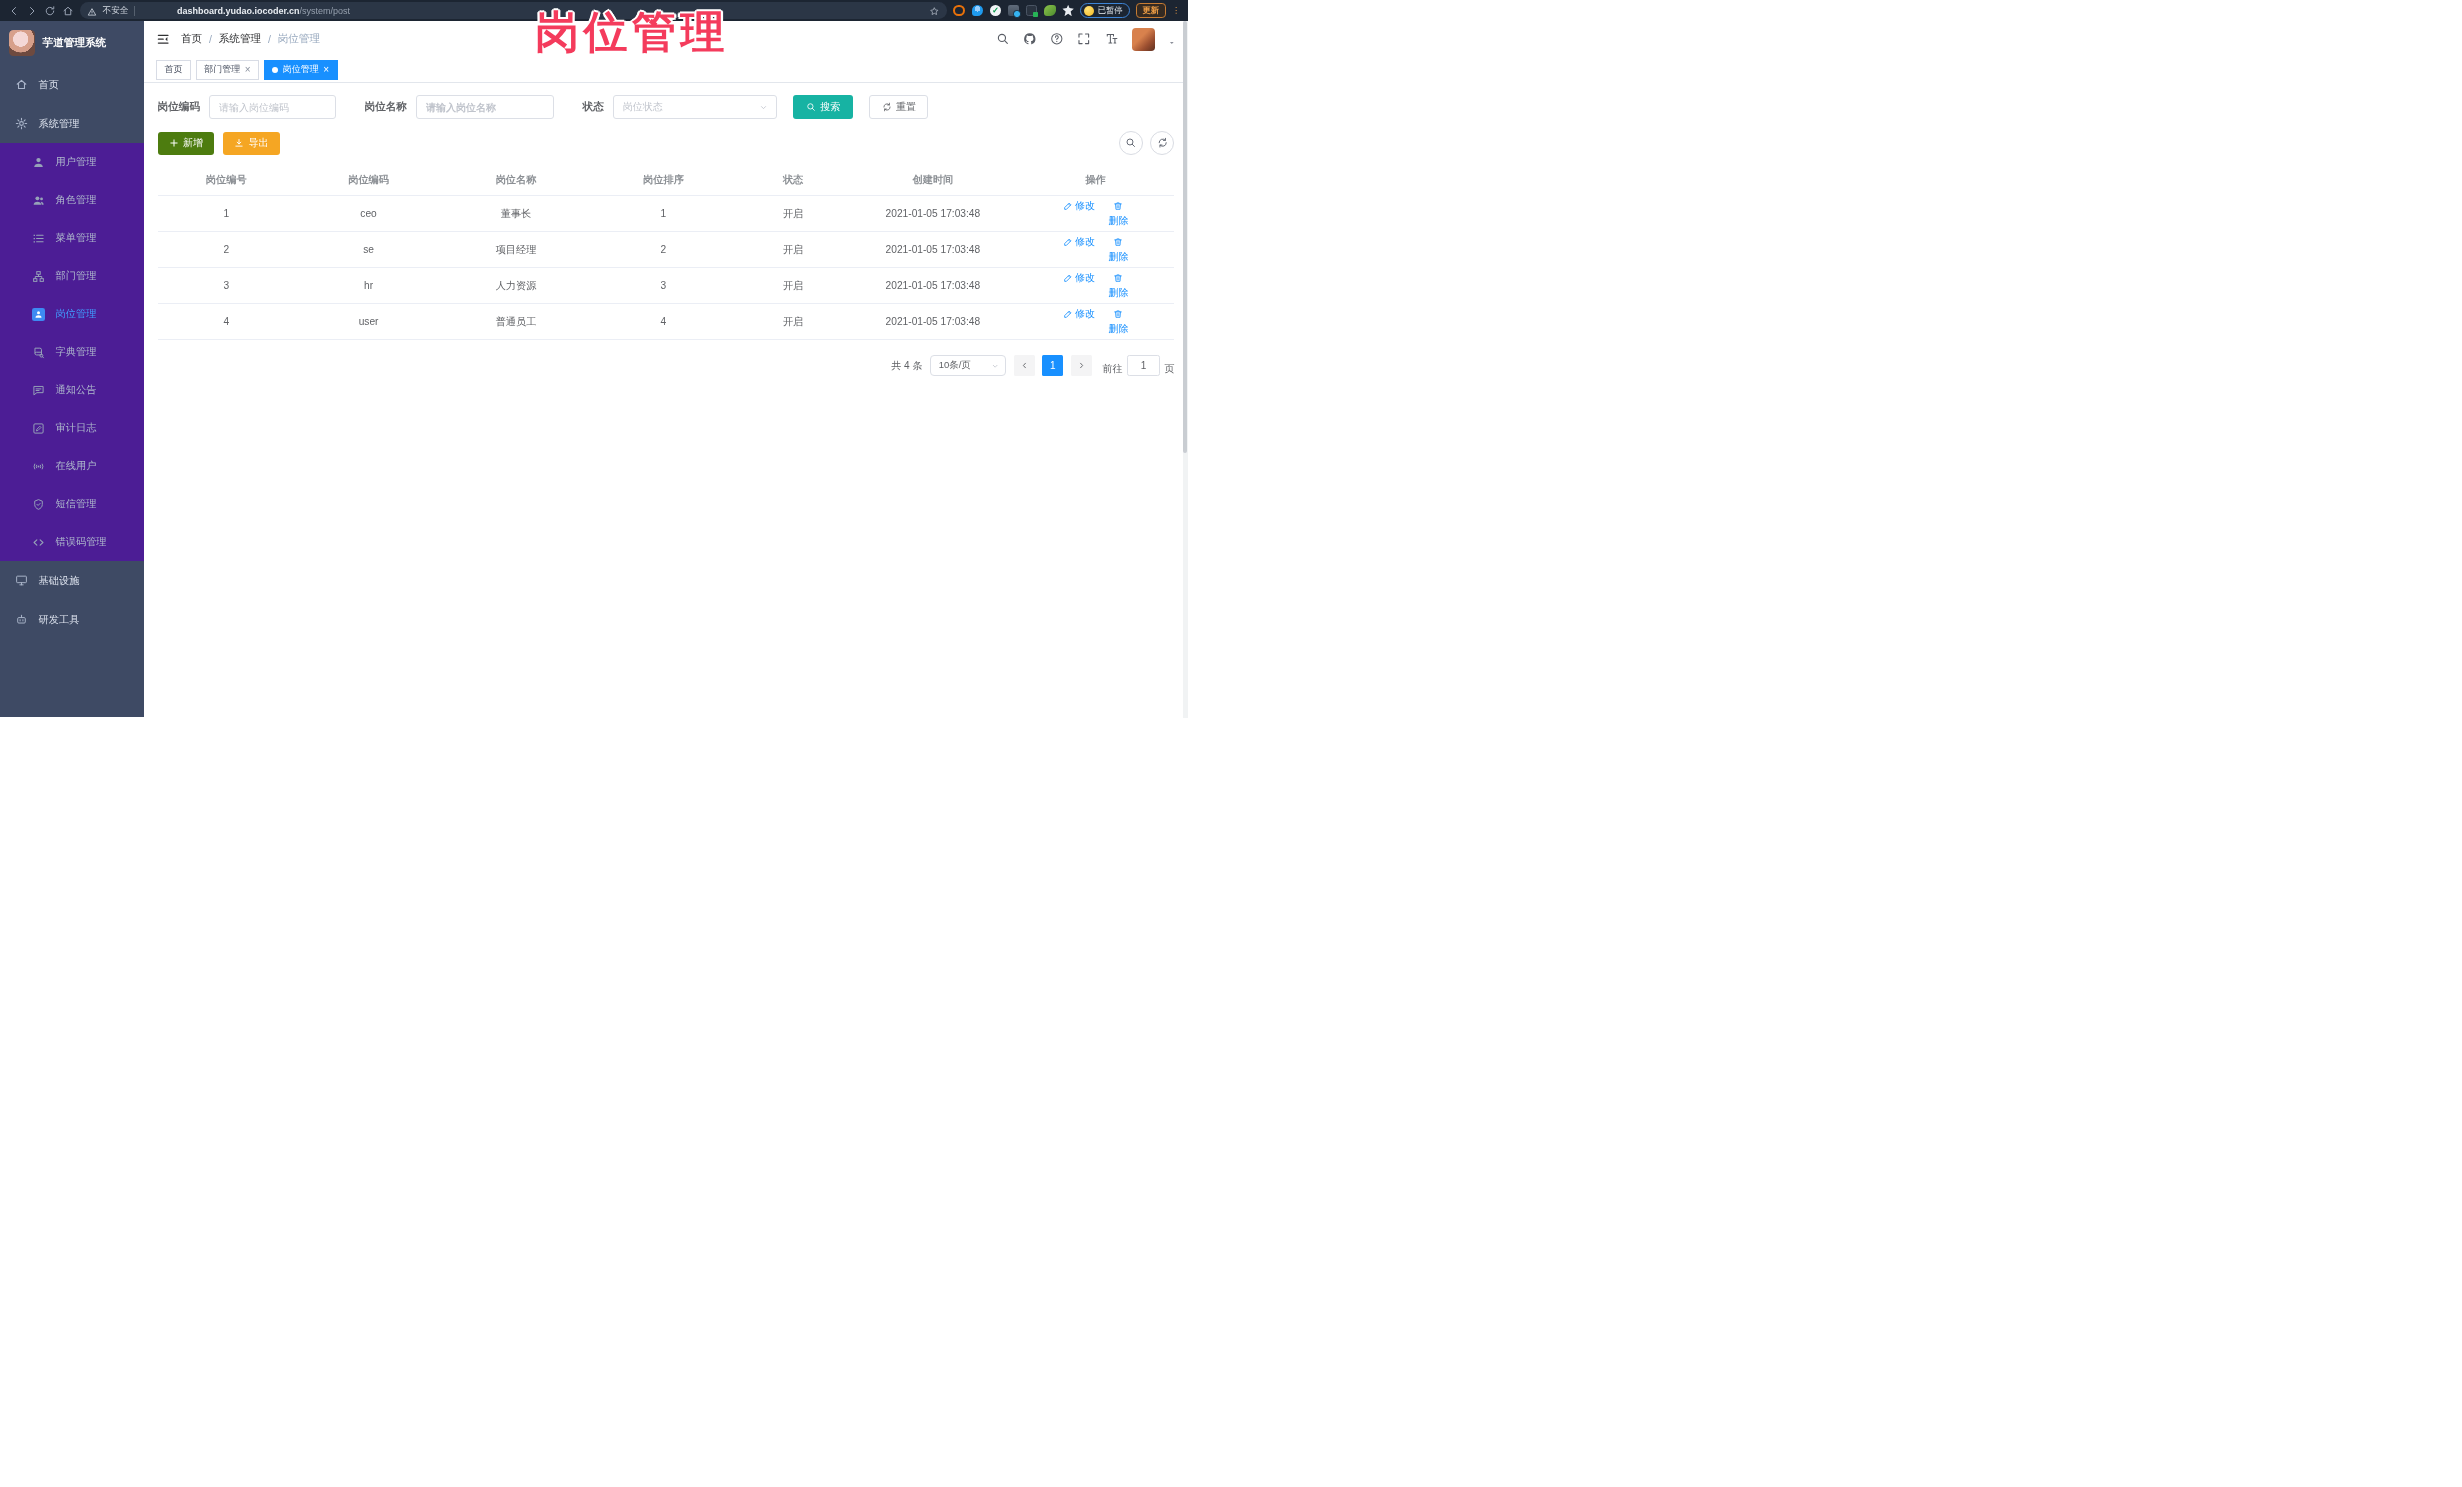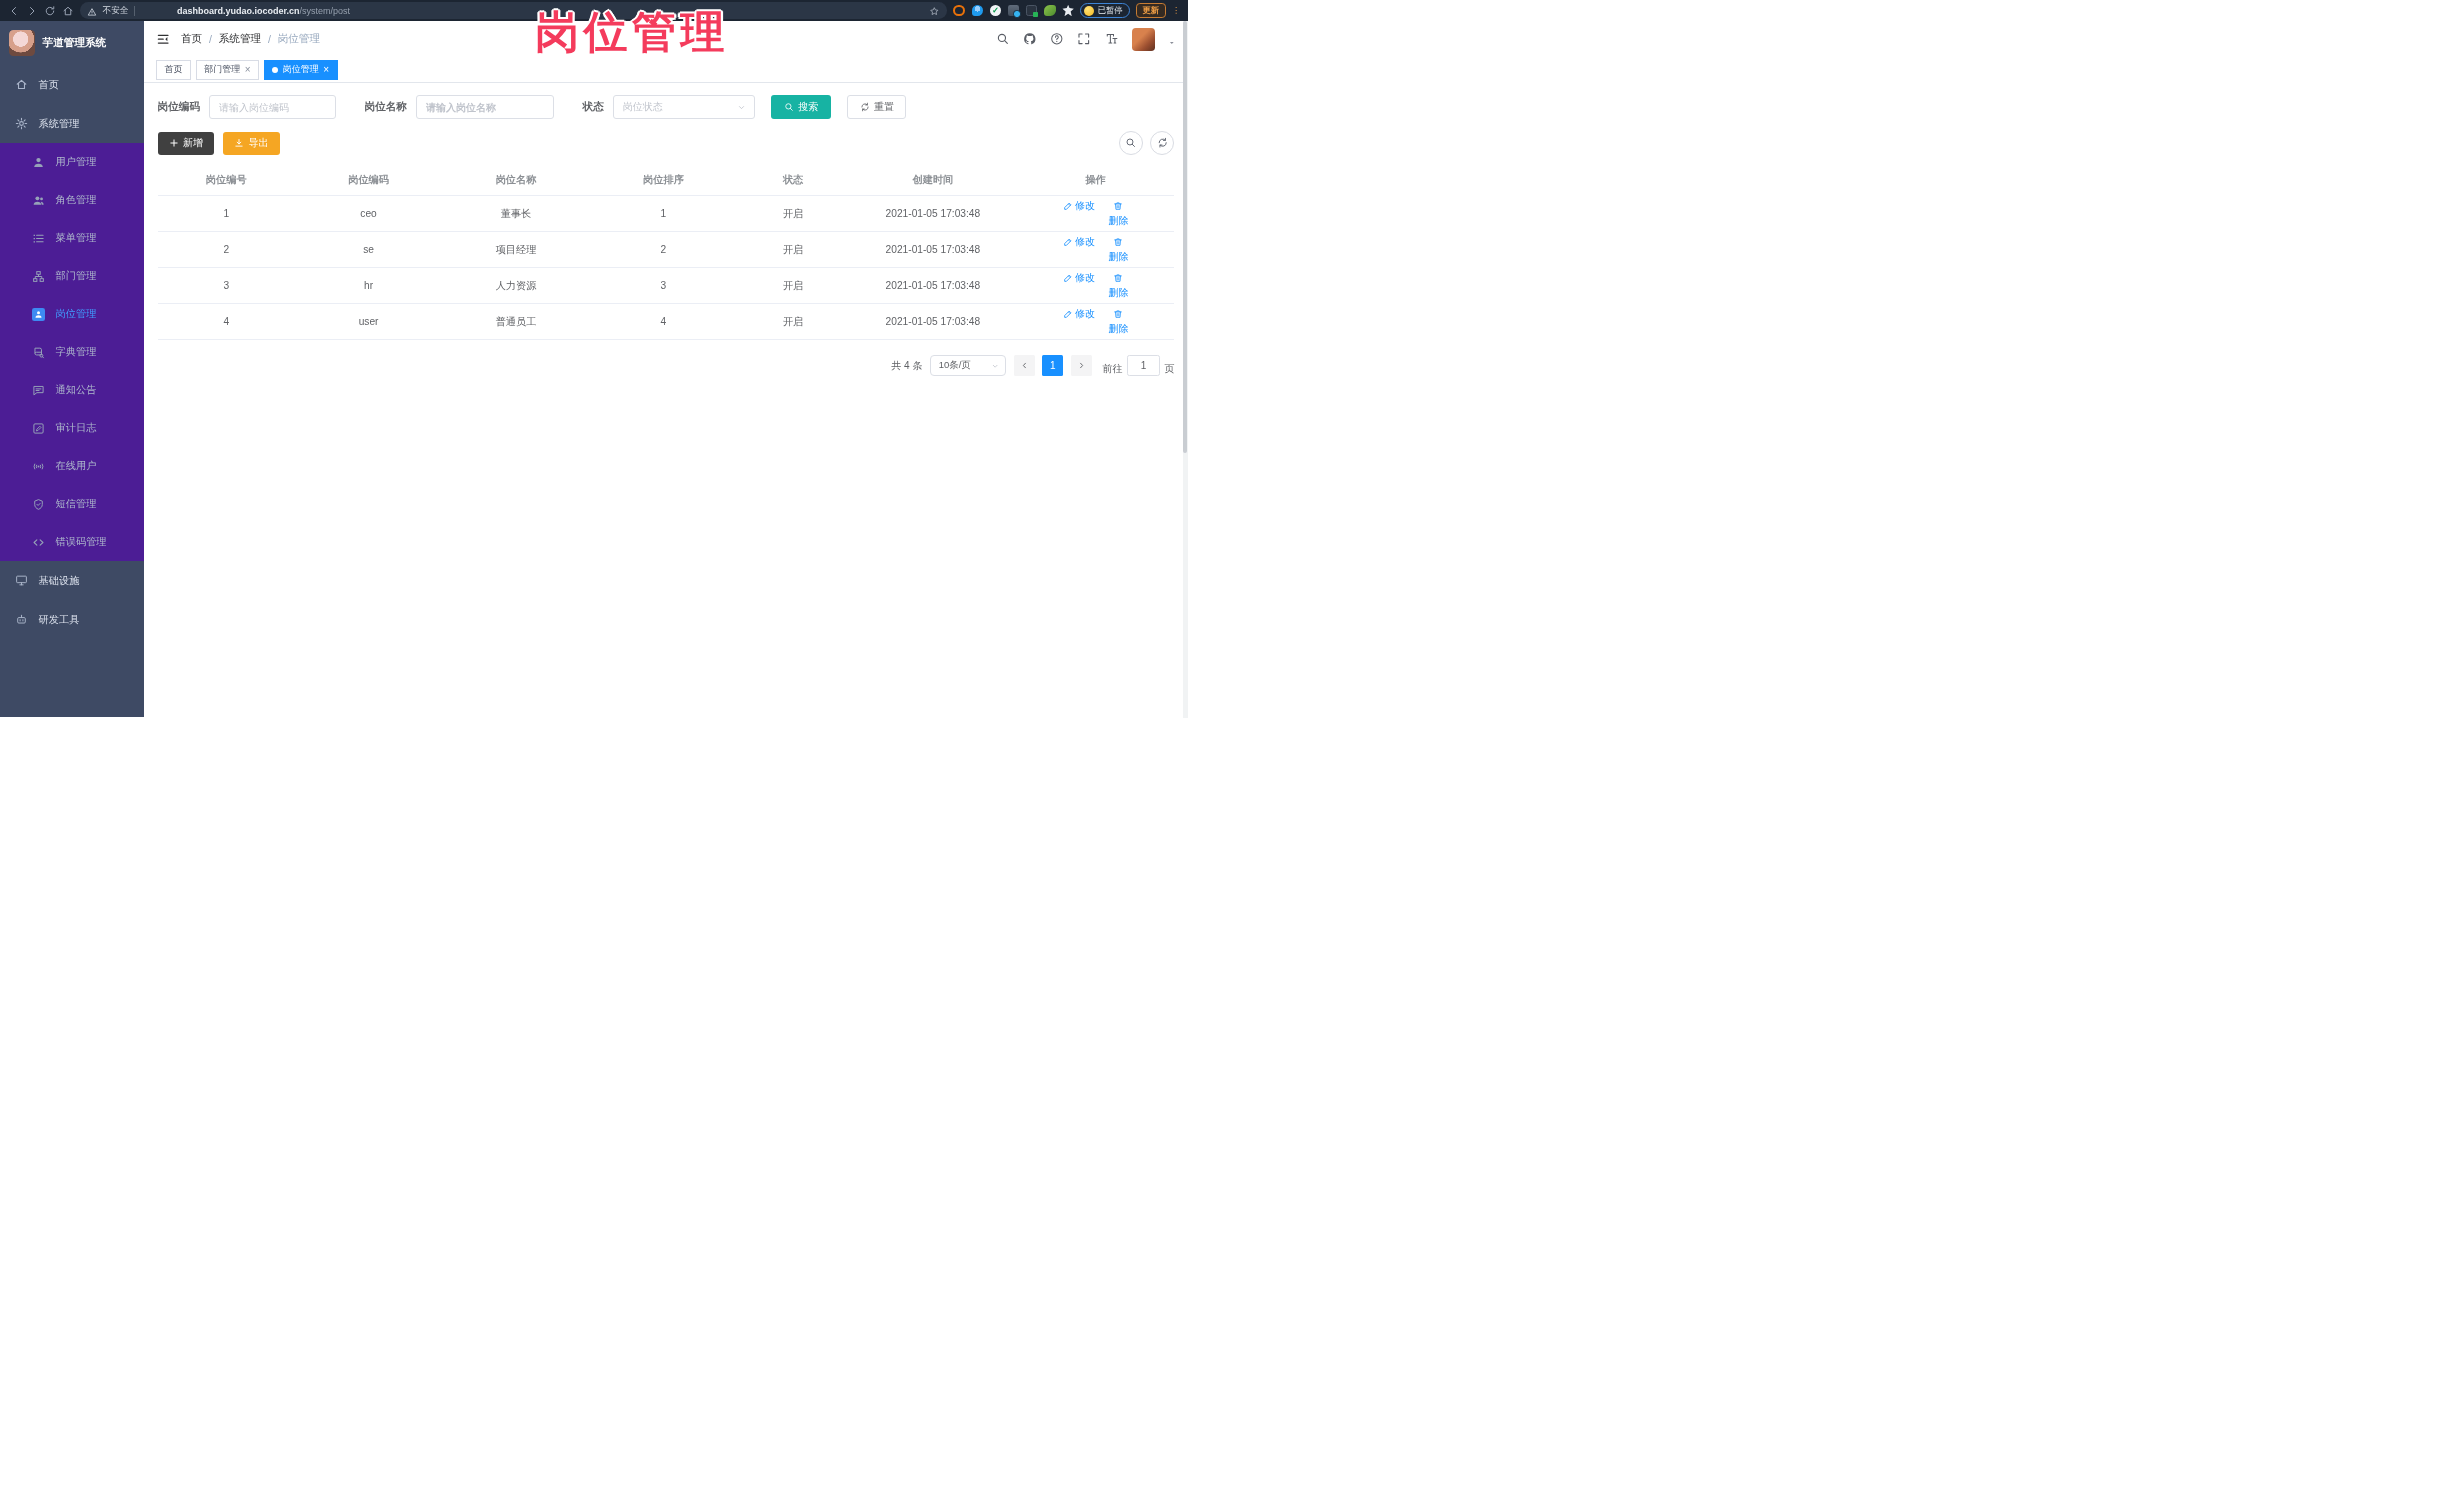--- a/index.html
+++ b/index.html
@@ -82,30 +82,30 @@
   .tab-dot { width:6px; height:6px; border-radius:50%; background:#fff; }
 
   .content { flex:1; padding:12px 13.6px 0 13.6px; background:#fff; position:relative; }
 
   
   .filter-row { display:flex; align-items:center; gap:9px; margin-bottom:12px; flex-wrap:nowrap; }
   .f-label { font-size:10.6px; font-weight:bold; color:#606266; white-space:nowrap; }
   .f-input { height:24px; border:0.8px solid #dcdfe6; border-radius:3px; padding:0 9px; font-size:10px; color:#606266; outline:none; font-family:inherit; }
   .f-input::placeholder { color:#c0c4cc; }
   .gap { width:10.6px; flex:none; }
-  .f-select { height:24px; width:142px; border:0.8px solid #dcdfe6; border-radius:3px; padding:0 7.6px 0 9px; display:flex; align-items:center; justify-content:space-between; color:#c0c4cc; font-size:10px; cursor:pointer;font-family:Liberation Serif, serif; }
+  .f-select { height:24px; width:164px; border:0.8px solid #dcdfe6; border-radius:3px; padding:0 7.6px 0 9px; display:flex; align-items:center; justify-content:space-between; color:#c0c4cc; font-size:10px; cursor:pointer;font-family:Liberation Serif, serif; }
   .f-select .schev { width:9px; height:9px; color:#c0c4cc; }
   .btn { display:inline-flex; align-items:center; gap:4.5px; border-radius:3px; font-size:10px; cursor:pointer; border:0.8px solid transparent; white-space:nowrap; }
   .btn svg { width:10px; height:10px; }
   .btn-search { height:24px; padding:0 11.4px; background:#17b3a3; color:#fff; margin-left:7.6px; }
   .btn-reset { height:24px; padding:0 11.4px; background:#fff; border-color:#dcdfe6; color:#606266; margin-left:7.6px; }
 
   
   .toolbar-row { display:flex; align-items:center; margin-bottom:10.6px; }
-  .btn-add { height:23px; padding:0 10px; background:#404040; color:#fff; }
+  .btn-add { height:23px; padding:0 10px; background:#4d7c0f; color:#fff; }
   .btn-export { height:23px; padding:0 10px; background:#f5a623; color:#fff; margin-left:9px; }
   .toolbar-right { margin-left:auto; display:flex; align-items:center; gap:7.6px; }
   .circle-btn { width:24px; height:24px; border-radius:50%; border:0.8px solid #d9dce3; background:#fff; display:flex; align-items:center; justify-content:center; color:#5f6470; cursor:pointer; }
   .circle-btn svg { width:11.4px; height:11.4px; }
 
   
   table.grid { width:100%; border-collapse:collapse; table-layout:fixed; }
   .grid th { height:30px; font-size:10.2px; color:#8c9095; font-weight:bold; text-align:center; border-bottom:0.8px solid #ebeef5; }
   .grid td { height:36px; font-size:10.2px; color:#606266; text-align:center; border-bottom:0.8px solid #ebeef5; }
   .op-link { color:#1890ff; font-size:10px; display:inline-flex; align-items:center; gap:2.3px; cursor:pointer; text-decoration:none; }

